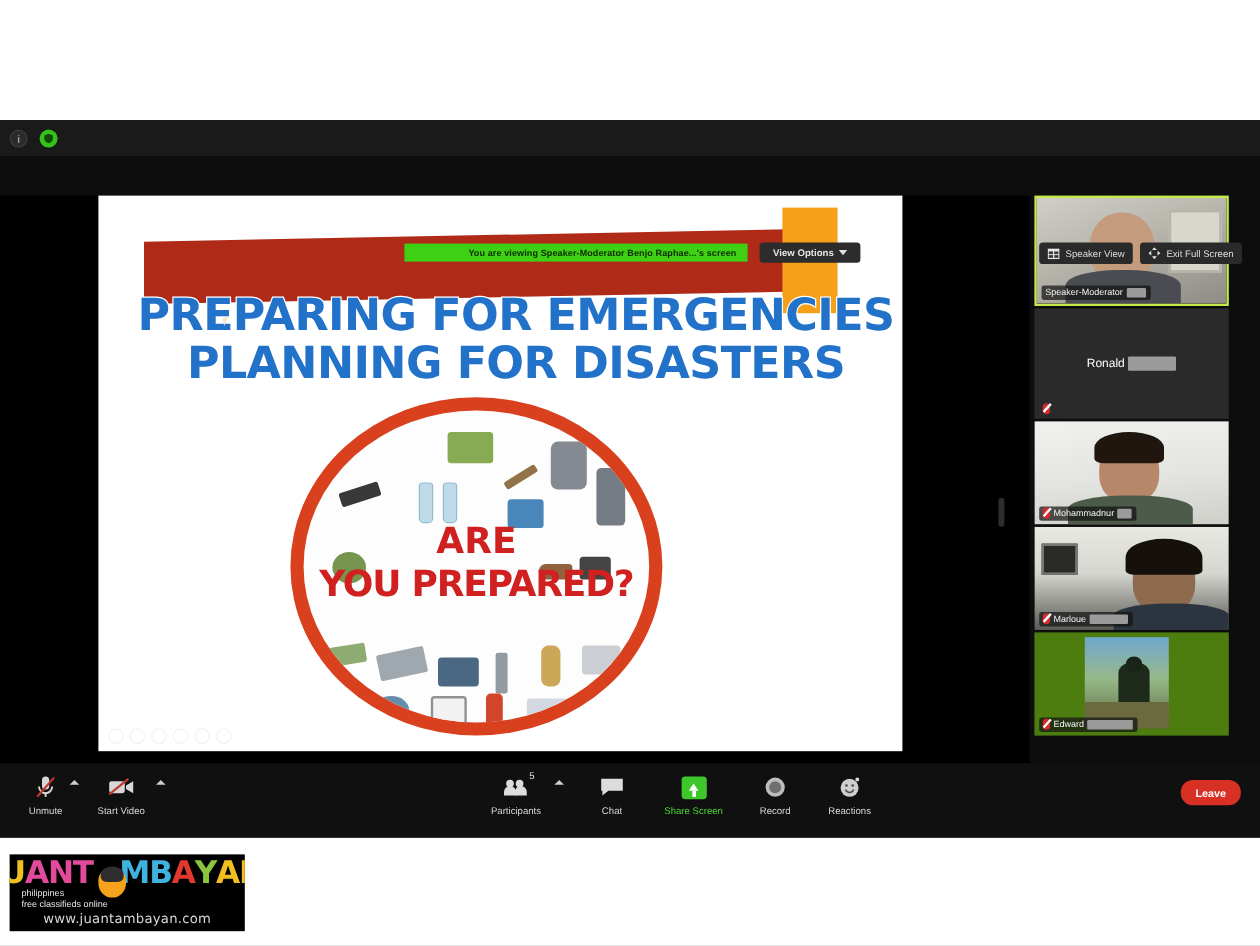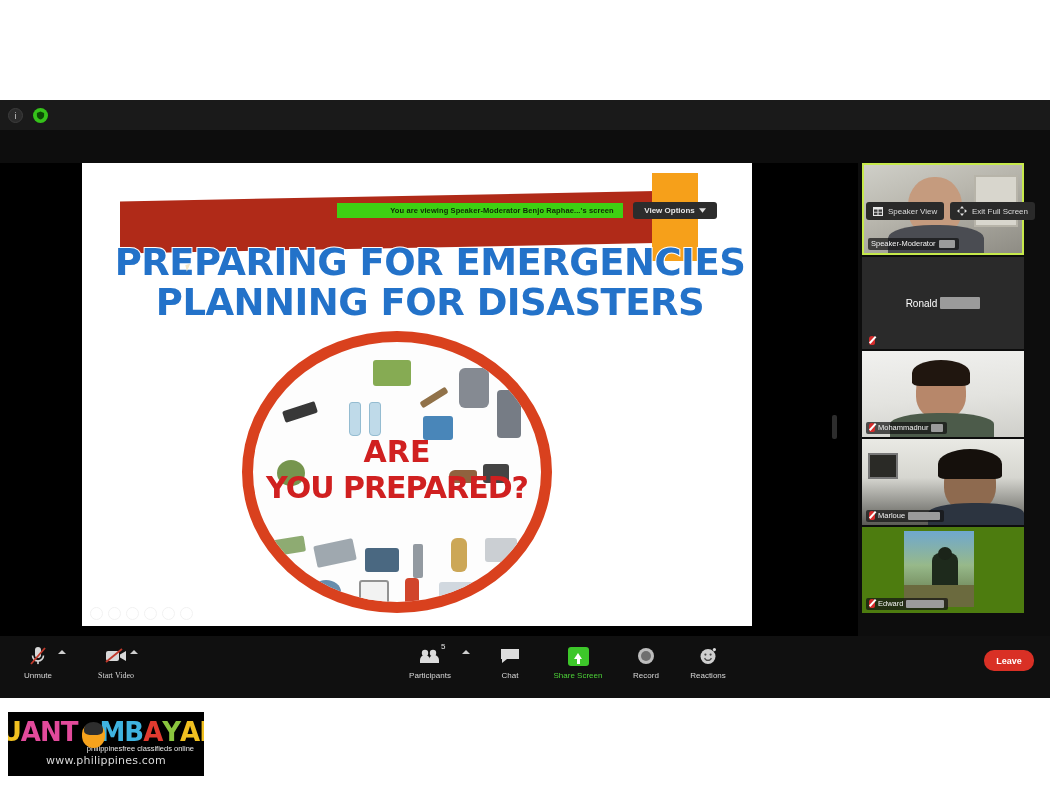--- a/index.html
+++ b/index.html
@@ -289,24 +289,25 @@
   }
   #wm-word {
     font-family: "DejaVu Sans", sans-serif;
     font-weight: bold;
     font-size: 26px;
     letter-spacing: -1px;
     line-height: 22px;
     display: flex;
   }
   #wm-sub {
-    display: flex; justify-content: flex-end;
+    display: flex; justify-content: space-between;
     width: 176px;
     font-size: 7.5px; color: #e8e8e8;
     margin-top: 1px;
+    flex-direction: column;
   }
   #wm-url {
     font-size: 11px; color: #d8d8d8;
     letter-spacing: 0.2px; margin-top: 1px;
     font-family: "DejaVu Sans", sans-serif;
   }
   #wm-mascot {
     position: absolute; left: 74px; top: 12px;
     width: 23px; height: 24px;
     background: #f6a21c;
@@ -487,21 +488,21 @@
             <rect x="6" y="1" width="6" height="11" rx="3" fill="#d8d8d8"></rect>
             <path d="M3.5 9.5 a5.5 5.5 0 0 0 11 0" stroke="#d8d8d8" stroke-width="1.6" fill="none"></path>
             <rect x="8.2" y="14.5" width="1.6" height="3.6" fill="#d8d8d8"></rect>
             <line x1="2" y1="18" x2="16" y2="2" stroke="#c0392b" stroke-width="1.8"></line>
           </svg>
         </span>
         <span class="lbl">Unmute</span>
       </div>
       <div class="caret" style="left:58px;"></div>
 
-      <div class="ctrl" id="video-ctrl" style="left:84px;font-family:Liberation Serif, serif;">
+      <div class="ctrl" id="video-ctrl" style="left:69px;">
         <span class="glyph">
           <svg width="22" height="16" viewBox="0 0 22 16" aria-hidden="true">
             <rect x="1" y="3" width="13" height="10" rx="2" fill="#d8d8d8"></rect>
             <path d="M15 6.5 L21 3 V13 L15 9.5 Z" fill="#d8d8d8"></path>
             <line x1="1" y1="14" x2="17" y2="1" stroke="#c0392b" stroke-width="1.8"></line>
           </svg>
         </span>
         <span class="lbl">Start Video</span>
       </div>
       <div class="caret" style="left:130px;"></div>
@@ -576,16 +577,16 @@
       <span style="color:#3fb3e0;">MB</span>
       <span style="color:#e03a2f;">A</span>
       <span style="color:#8ac53e;">Y</span>
       <span style="color:#f0c020;">AN</span>
     </div>
     <div id="wm-mascot"></div>
     <div id="wm-sub">
       <span>philippines</span>
       <span>free classifieds online</span>
     </div>
-    <div id="wm-url">www.philippines.com</div>
+    <div id="wm-url">www.juantambayan.com</div>
   </div>
 
 </div>
 
 </body></html>

